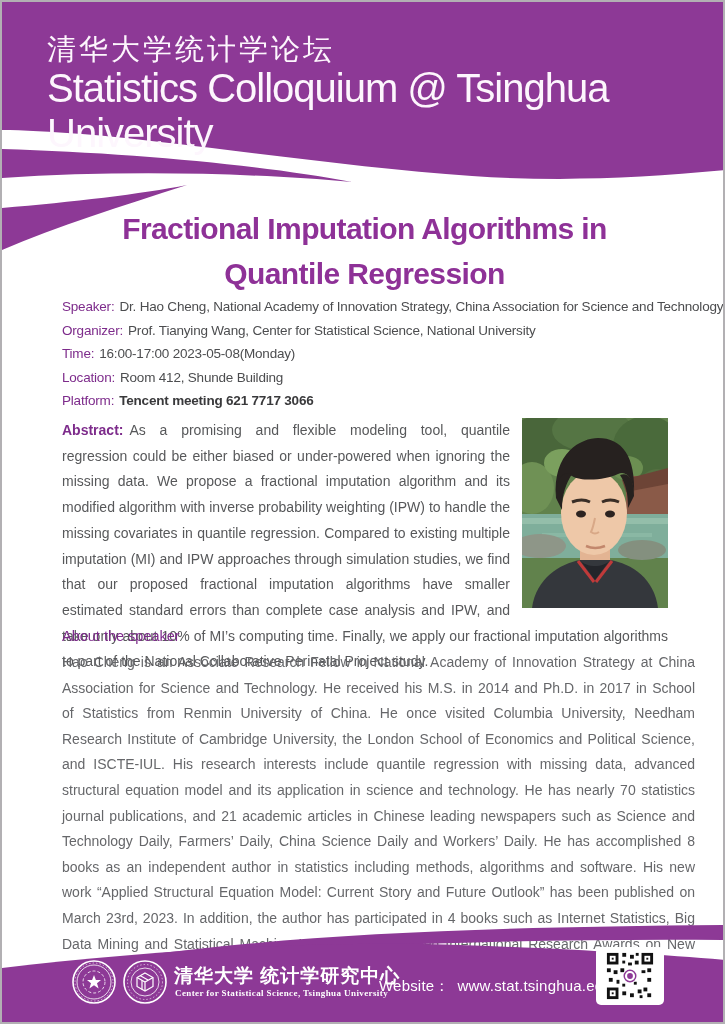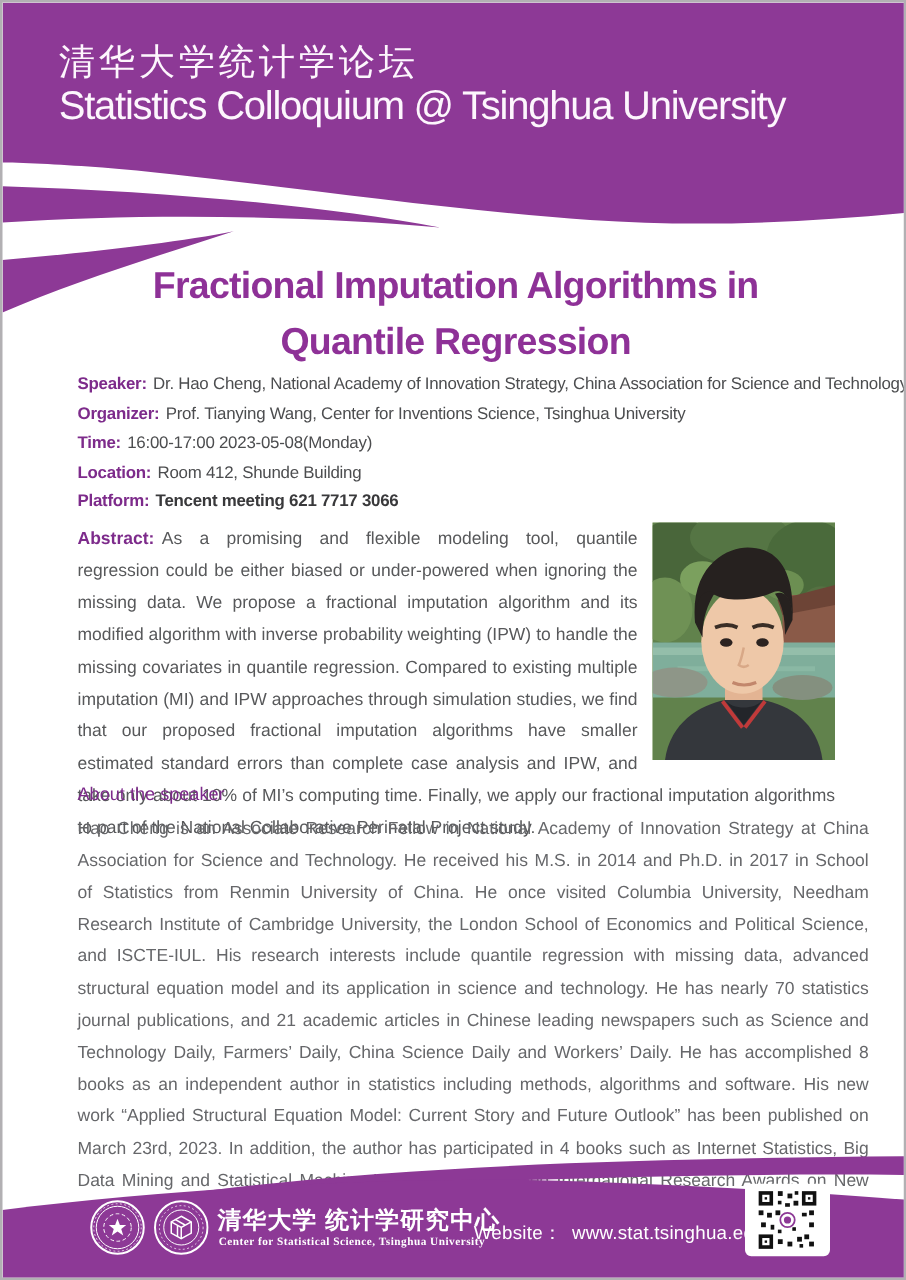--- a/index.html
+++ b/index.html
@@ -13,32 +13,32 @@
     font-family:"Liberation Sans","DejaVu Sans",sans-serif;
   }
   
   .header-svg{position:absolute;top:0;left:0;width:725px;height:250px;display:block;}
   .hdr-cn{
     position:absolute;left:45px;top:28px;
     color:#fdf6fd;font-size:29px;letter-spacing:3px;font-weight:400;
   }
   .hdr-en{
     position:absolute;left:45px;top:64px;
-    color:#fdf6fd;font-size:32px;letter-spacing:-1px;font-weight:400;
+    color:#fdf6fd;font-size:40px;letter-spacing:-1px;font-weight:400;
   }
   
   .talk-title{
     position:absolute;left:0;top:204px;width:725px;
     text-align:center;color:#8e3197;font-weight:bold;
     font-size:30px;line-height:45px;letter-spacing:-0.6px;
   }
   
   .details{position:absolute;left:60px;top:297px;width:645px;}
   .detail-row{height:23.5px;font-size:13.5px;white-space:nowrap;letter-spacing:-0.2px;}
-  .detail-row .lbl{color:#7d2b8b;font-weight:bold;margin-right:5px;margin-top:36px;}
+  .detail-row .lbl{color:#7d2b8b;font-weight:normal;margin-right:5px;margin-top:36px;}
   .detail-row .val{color:#4c4d4f;}
   .detail-row:last-child .val{color:#39393b;font-weight:bold;margin-top:40px;}
   
   .abstract{
     position:absolute;left:60px;top:416px;width:606px;
     font-size:14px;line-height:25.7px;color:#57585a;text-align:justify;
   }
   .abstract .lbl{color:#7d2b8b;font-weight:bold;margin-right:6px;}
   .photo-wrap{
     float:right;width:146px;height:190px;margin-left:12px;margin-bottom:6px;
@@ -95,21 +95,21 @@
   <div class="talk-title">
     <div>Fractional Imputation Algorithms in</div>
     <div>Quantile Regression</div>
   </div>
 
   <div class="details">
     <div class="detail-row">
       <span class="lbl">Speaker:</span><span class="val">Dr. Hao Cheng, National Academy of Innovation Strategy, China Association for Science and Technology</span>
     </div>
     <div class="detail-row">
-      <span class="lbl">Organizer:</span><span class="val">Prof. Tianying Wang, Center for Inventions Science, Tsinghua University</span>
+      <span class="lbl">Organizer:</span><span class="val">Prof. Tianying Wang, Center for Statistical Science, National University</span>
     </div>
     <div class="detail-row">
       <span class="lbl">Time:</span><span class="val">16:00-17:00 2023-05-08(Monday)</span>
     </div>
     <div class="detail-row">
       <span class="lbl">Location:</span><span class="val">Room 412, Shunde Building</span>
     </div>
     <div class="detail-row">
       <span class="lbl">Platform:</span><span class="val">Tencent meeting 621 7717 3066</span>
     </div>

